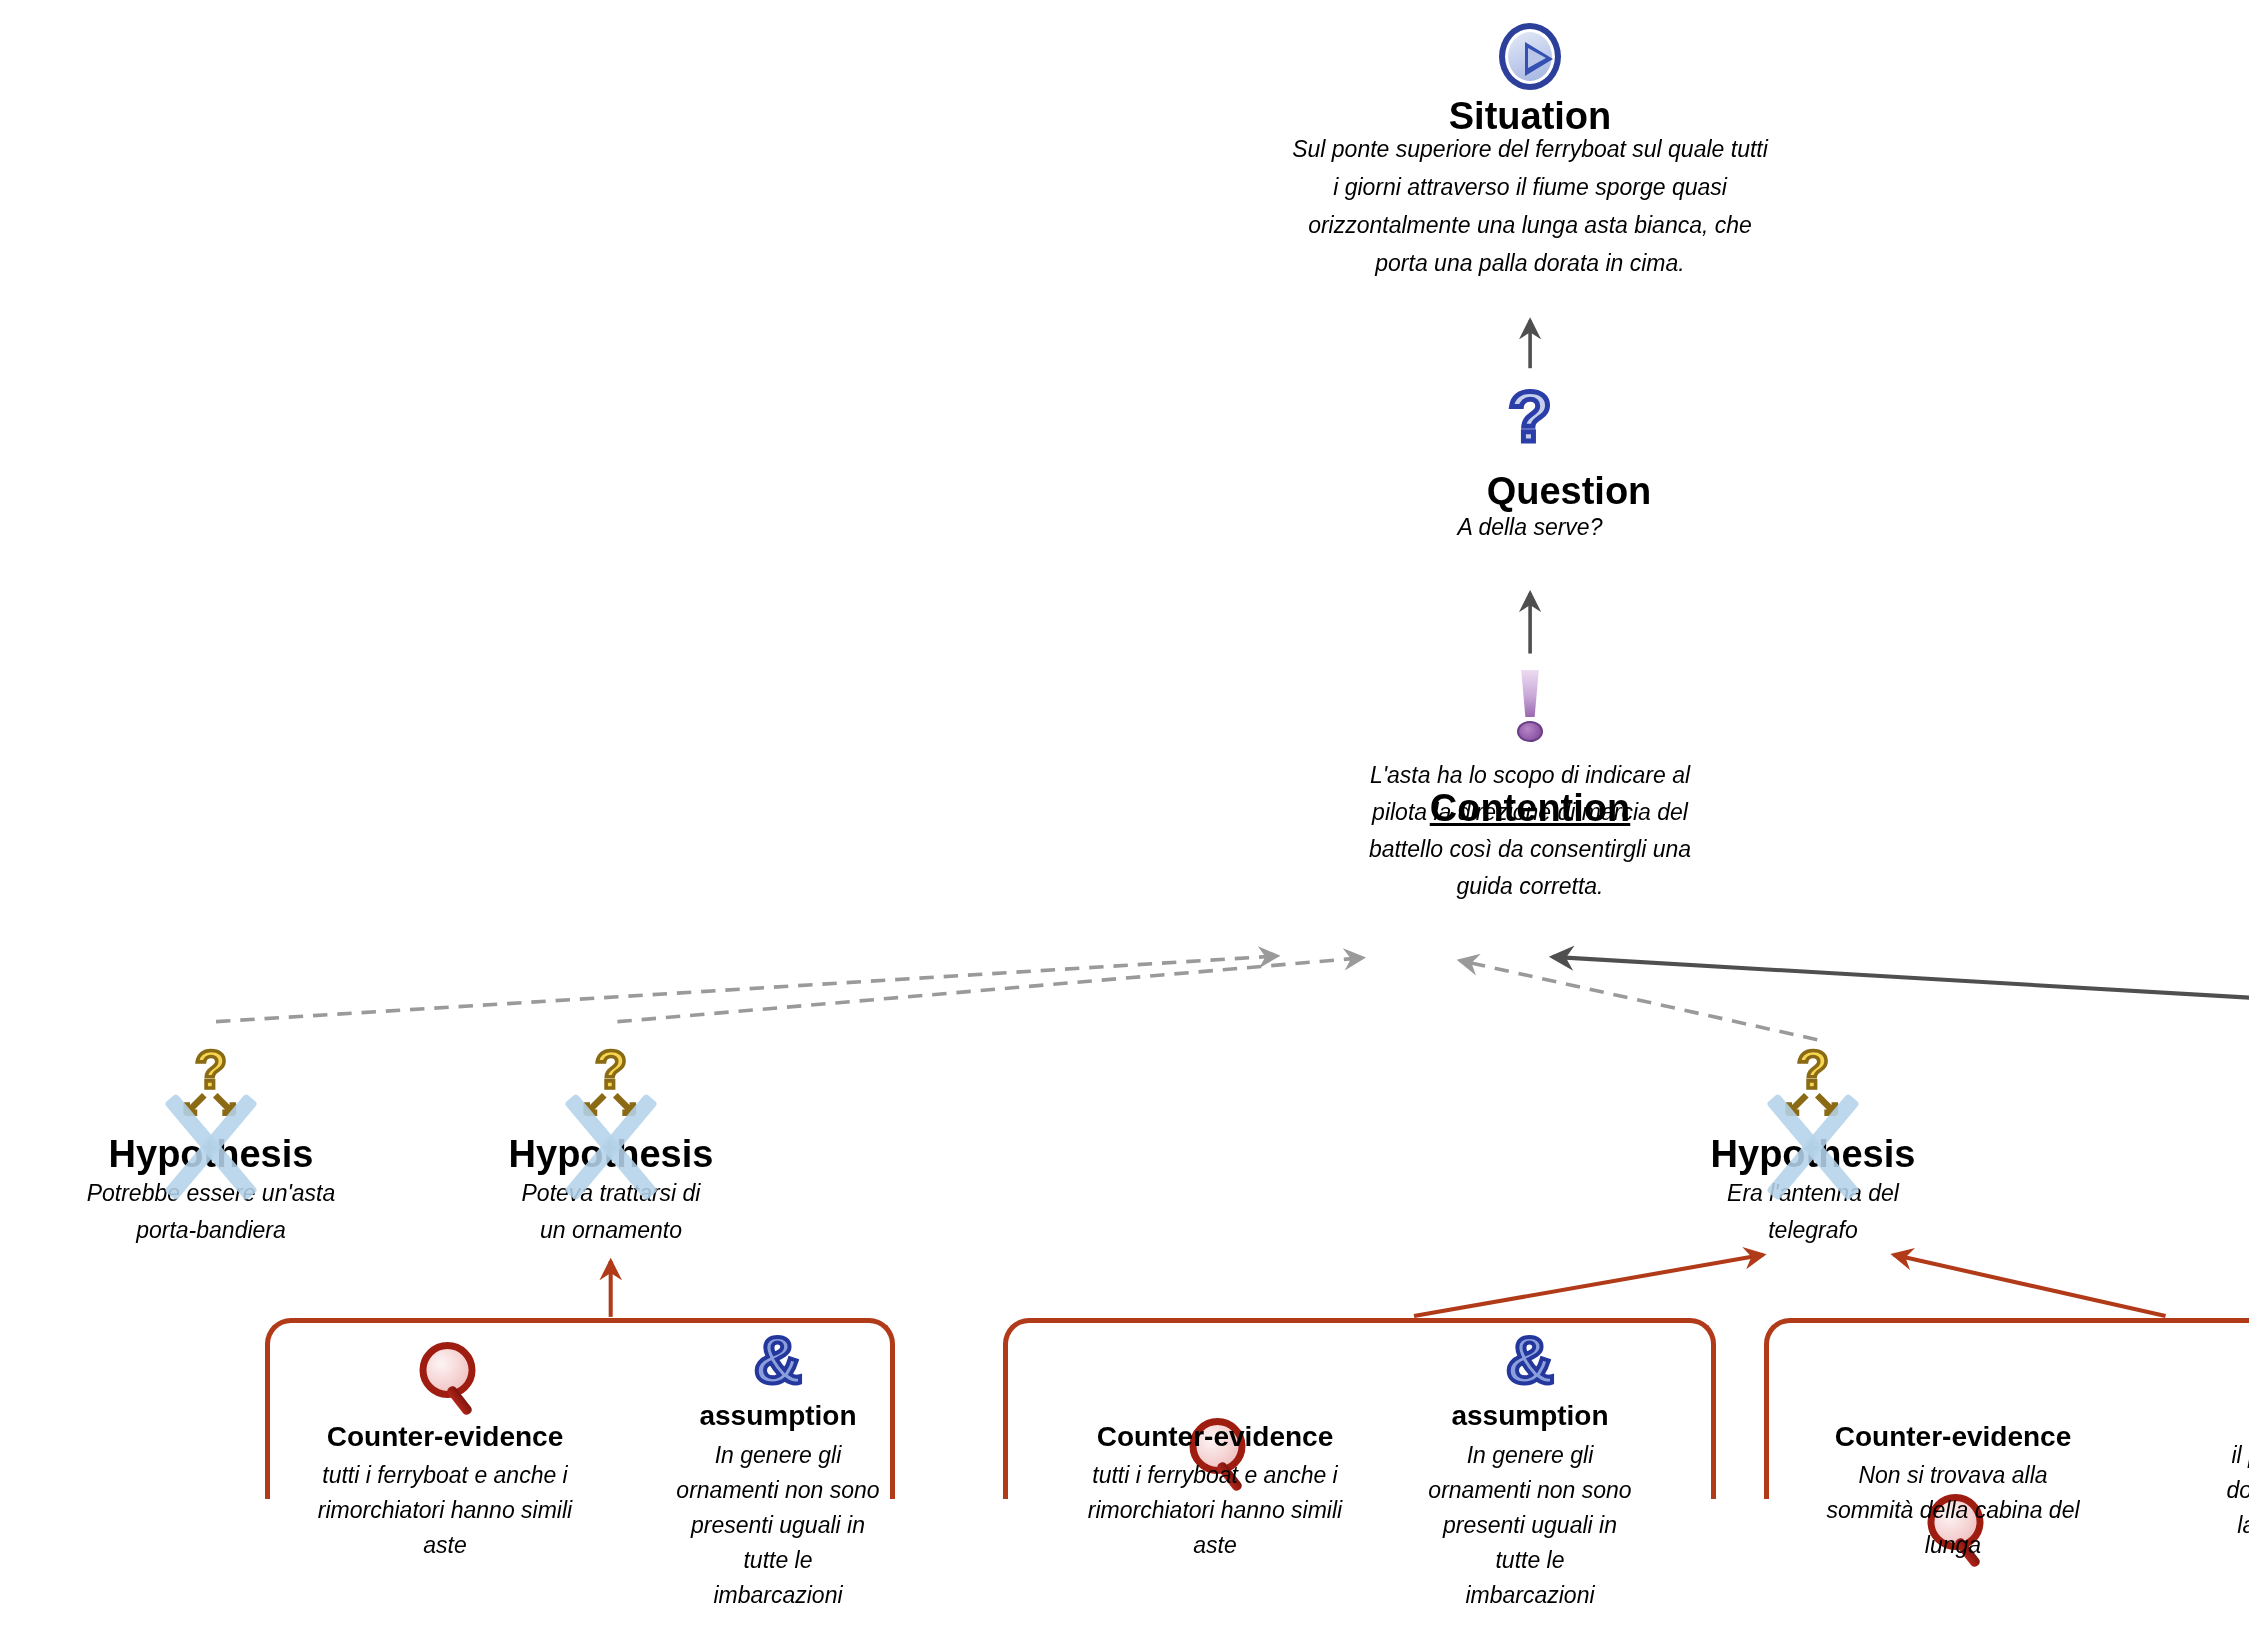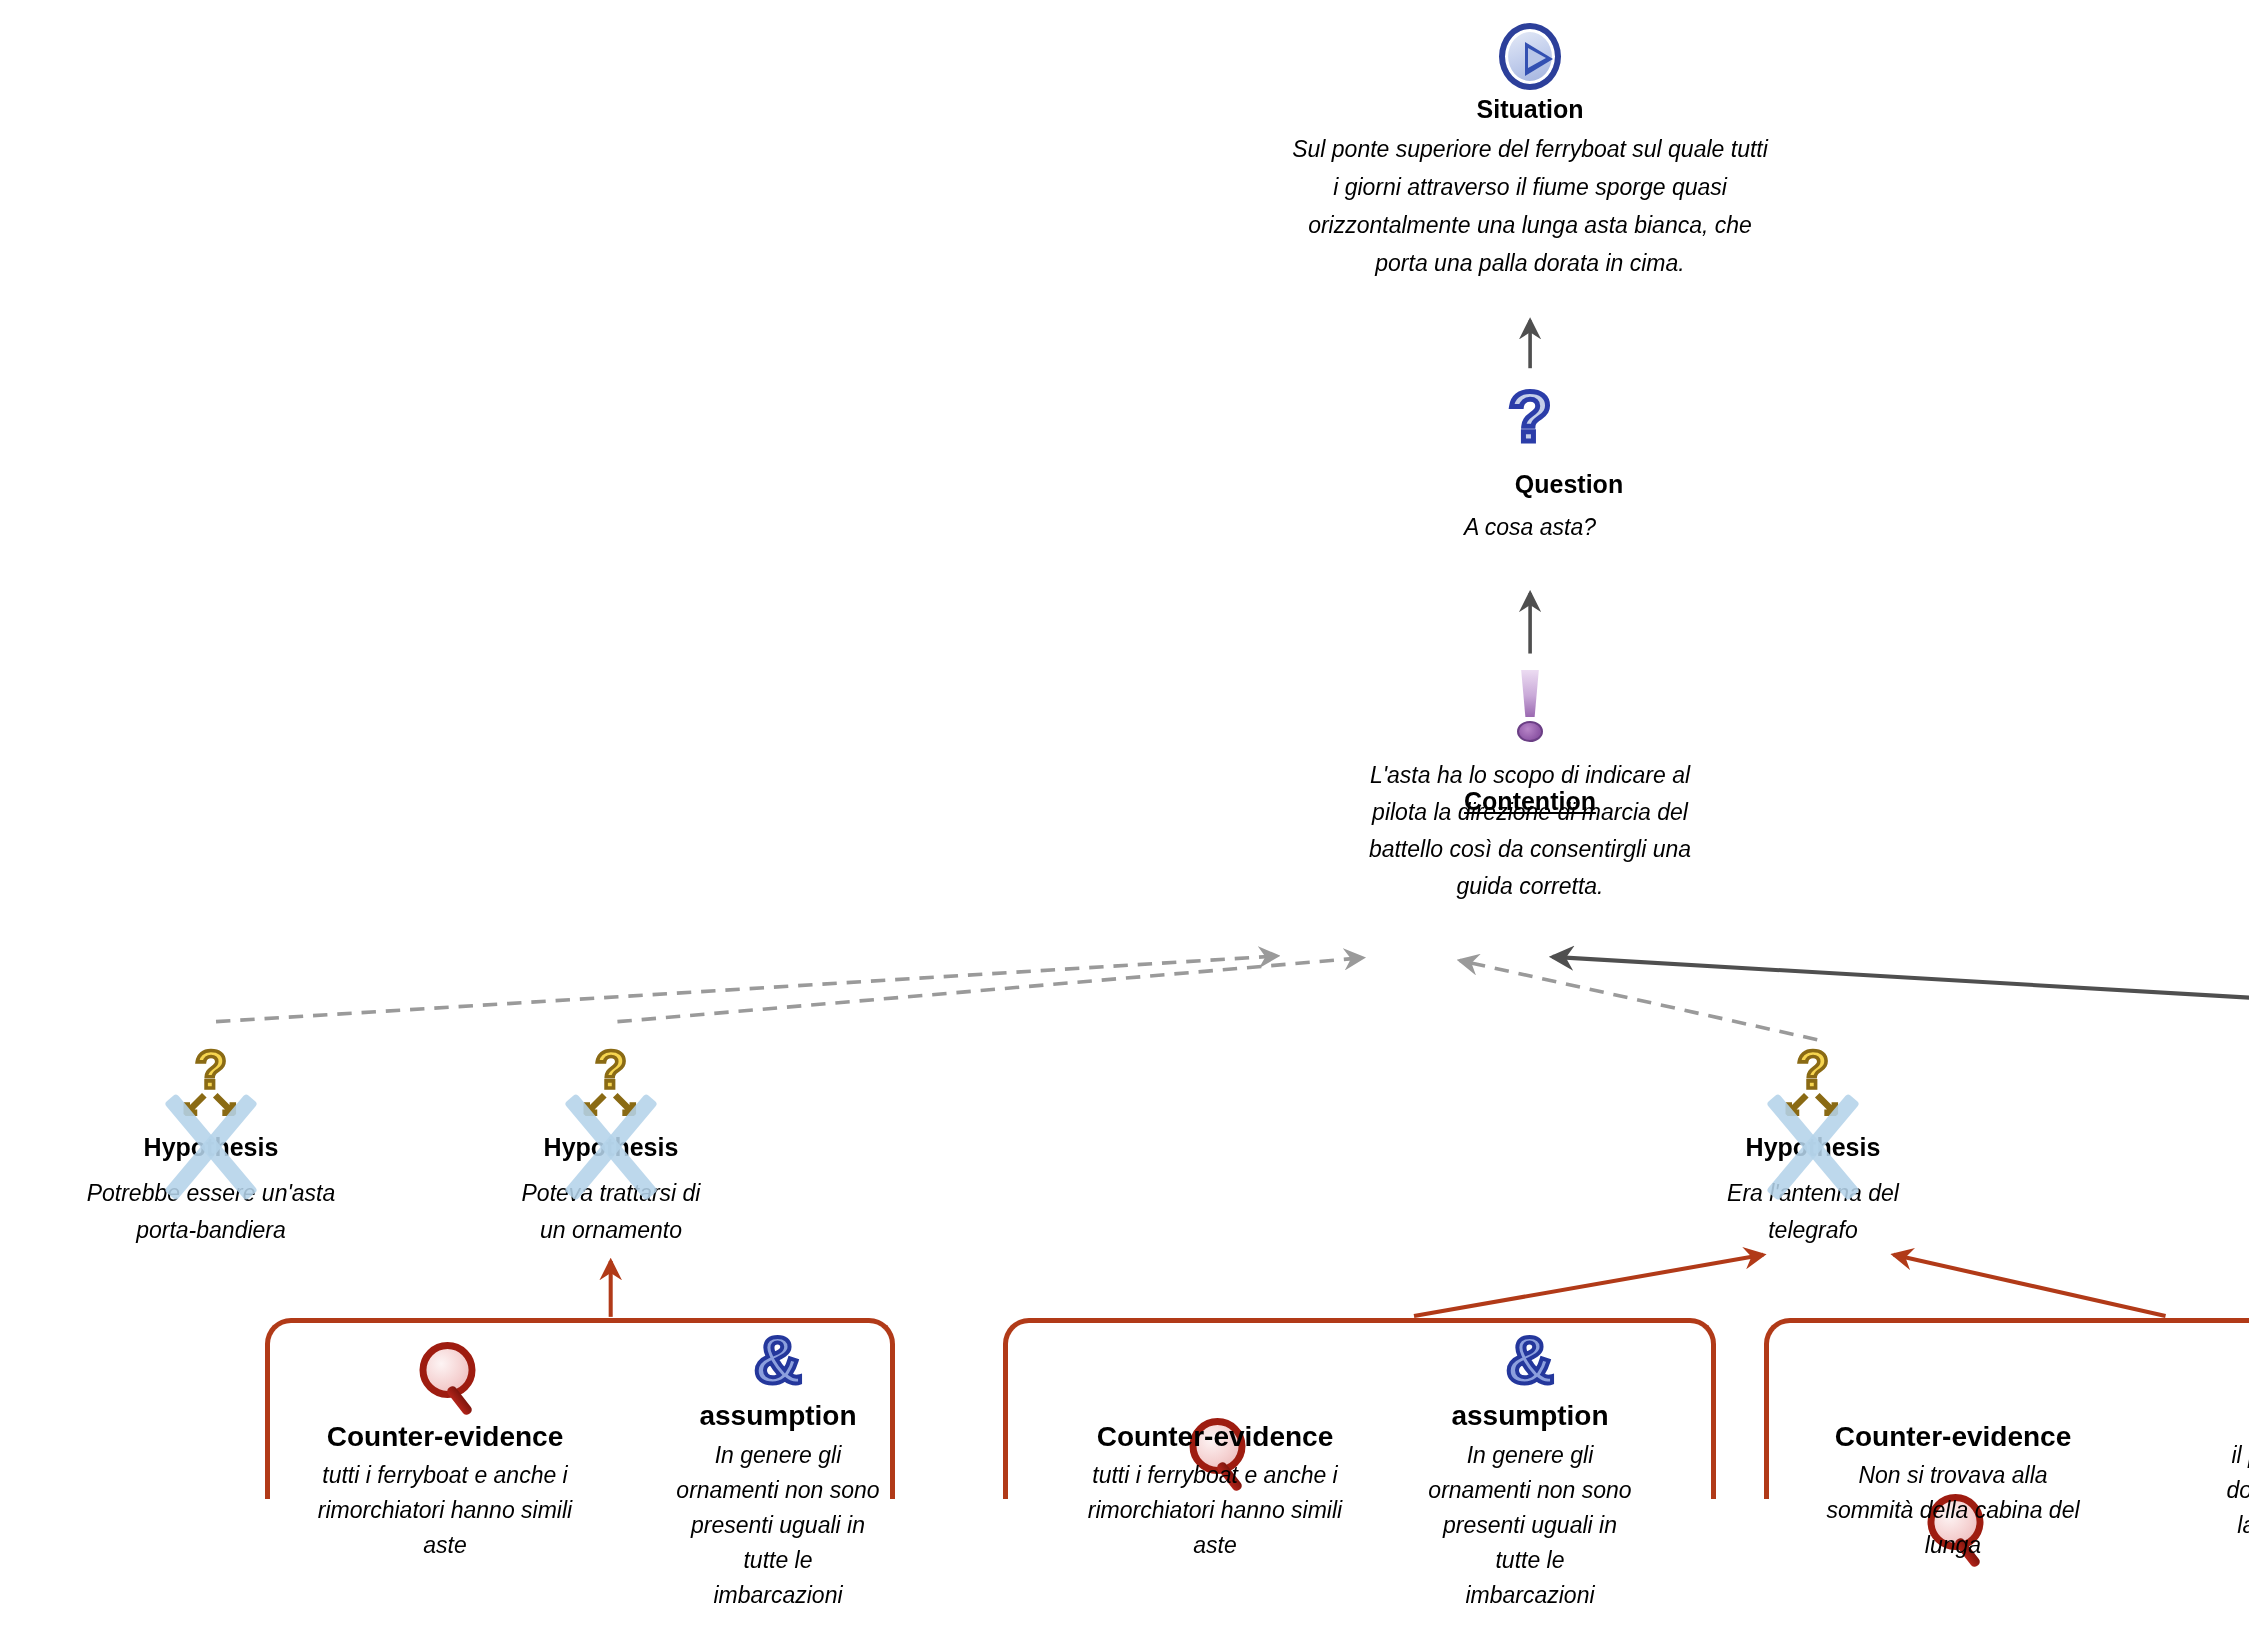--- a/index.html
+++ b/index.html
@@ -1,20 +1,20 @@
 <!DOCTYPE html>
 <html style="font-size:7.2px"><head>
 <meta charset="utf-8">
 <style>
   html,body{margin:0;padding:0;background:#ffffff;}
   #canvas{position:relative;width:3062px;height:1650px;background:#ffffff;overflow:hidden;
           font-family:"Liberation Sans", sans-serif;color:#000;}
   .abs{position:absolute;}
   .cx{transform:translateX(-50%);}
-  .node-title{font-size:25px;font-weight:bold;text-align:center;white-space:pre-line;}
+  .node-title{font-size:38px;font-weight:bold;text-align:center;white-space:pre-line;}
   .node-text{font-size:23px;text-align:center;white-space:pre-line;font-style:italic;}
   .lh85{line-height:38px;} .lh82{line-height:37px;} .lh78{line-height:35px;}
 
   
   .play-ring{width:50px;height:55px;border-radius:50%;
     border:6.7px solid #2c3f9a;
     background:linear-gradient(160deg,#e8edf8 0%,#c7d2ee 45%,#9fb0dd 100%);
     box-shadow:inset 0 0 0 3.1px #ffffff;}
   .play-tri{width:0;height:0;border-top:17px solid transparent;border-bottom:17px solid transparent;
     border-left:28px solid #3350b2;position:absolute;left:20px;top:12.6px;}
@@ -76,21 +76,21 @@
     </div>
   </div>
   <div class="abs cx node-title" style="left:1530px;top:95px;">Situation</div>
   <div class="abs cx node-text lh85" style="left:1530px;top:130px;width:594px;">Sul ponte superiore del ferryboat sul quale tutti
 i giorni attraverso il fiume sporge quasi
 orizzontalmente una lunga asta bianca, che
 porta una palla dorata in cima.</div>
 
   <div class="abs cx qmark" style="left:1530px;top:383px;">?</div>
   <div class="abs cx node-title" style="left:1569px;top:470px;">Question</div>
-  <div class="abs cx node-text" style="left:1530px;top:514px;width:360px;">A cosa asta?</div>
+  <div class="abs cx node-text" style="left:1530px;top:514px;width:360px;">A della serve?</div>
 
   <div class="abs cx" style="left:1530px;top:670px;">
     <div class="excl-bar"></div>
     <div class="excl-dot"></div>
   </div>
   <div class="abs cx node-title" style="left:1530px;top:787px;text-decoration:underline;">Contention</div>
   <div class="abs cx node-text lh82" style="left:1530px;top:757px;width:522px;">L'asta ha lo scopo di indicare al
 pilota la direzione di marcia del
 battello così da consentirgli una
 guida corretta.</div>

